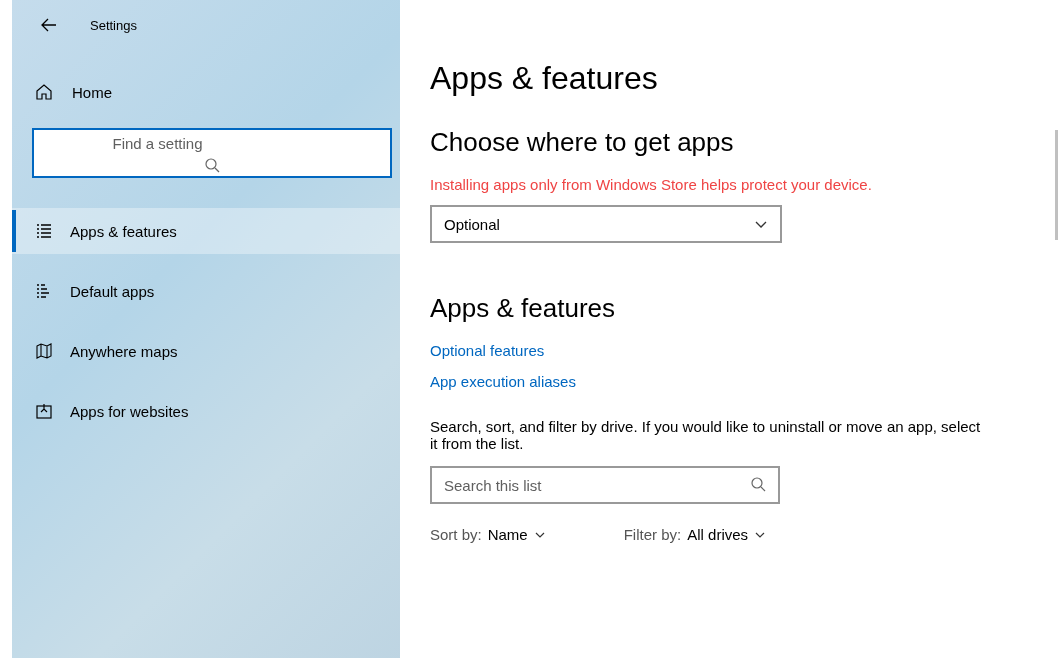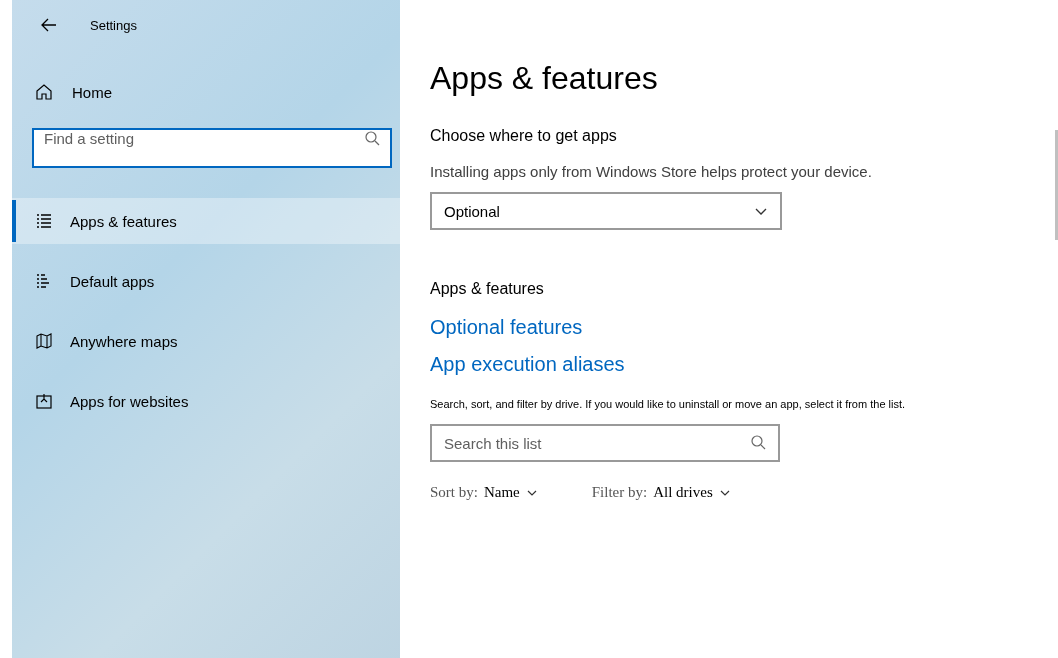--- a/index.html
+++ b/index.html
@@ -54,24 +54,25 @@
   cursor: pointer;
 }
 .home-row .icon { width: 20px; height: 20px; display:flex; align-items:center; justify-content:center; }
 .home-row span.label { margin-left: 18px; font-size: 15px; }
 .search-wrap {
   margin: 14px 20px 0 20px;
 }
 .search-box {
   border: 2px solid #0067c0;
   background: #fff;
-  height: 40px;
-  display: flex;
-  align-items: flex-start;
+  height: 50px;
+  display: flex;
+  align-items: center;
   padding: 0 10px;
+  flex-direction: column;
 }
 .search-box input {
   border: none;
   outline: none;
   flex: 1;
   font-size: 15px;
   font-family: inherit;
   background: transparent;
 }
 .search-box input::placeholder { color: #5f5f5f; }
@@ -114,71 +115,70 @@
   padding: 50px 30px 20px 30px;
   overflow-y: auto;
 }
 h1 {
   font-weight: 350;
   font-size: 32px;
   margin-top: 10px;
 }
 h2 {
   font-weight: 400;
-  font-size: 16px;
+  font-size: 26px;
   margin-top: 30px;
 }
 .desc {
   font-size: 15px;
   margin-top: 18px;
-  color: #404040;
+  color: #ef4444;
 }
 .dropdown {
   margin-top: 12px;
   width: 352px;
   height: 38px;
   border: 2px solid #999;
   display: flex;
   align-items: center;
   padding: 0 12px;
   cursor: pointer;
   justify-content: space-between;
 }
 .link {
   color: #0067c0;
   margin-top: 18px;
   cursor: pointer;
-  font-size: 20px;
+  font-size: 15px;
 }
 .link + .link { margin-top: 14px; }
 .desc2 {
-  margin-top: 22px;
-  font-size: 11px;
+  margin-top: 28px;
+  font-size: 15px;
   max-width: 560px;
 }
 .search-list {
   margin-top: 14px;
   width: 350px;
   height: 38px;
   border: 2px solid #999;
   display: flex;
   align-items: center;
   padding: 16px 12px;
 }
 .search-list input {
   border: none; outline: none; flex: 1;
   font-size: 15px; font-family: inherit;
 }
 .search-list input::placeholder { color: #5f5f5f; }
 .sort-filter {
   margin-top: 22px;
   display: flex;
-  gap: 54px;
-  font-size: 15px;
-  font-family: Liberation Serif, serif;
+  gap: 78px;
+  font-size: 15px;
 }
 .sf-item { cursor: pointer; display: flex; align-items: center; gap: 6px; }
 .sf-label { color: #555; }
 .sf-val { color: #000000; }
 .chev { display: inline-flex; }
 .scrollbar-indicator {
   position: absolute;
   right: 0;
   top: 130px;
   width: 3px;

